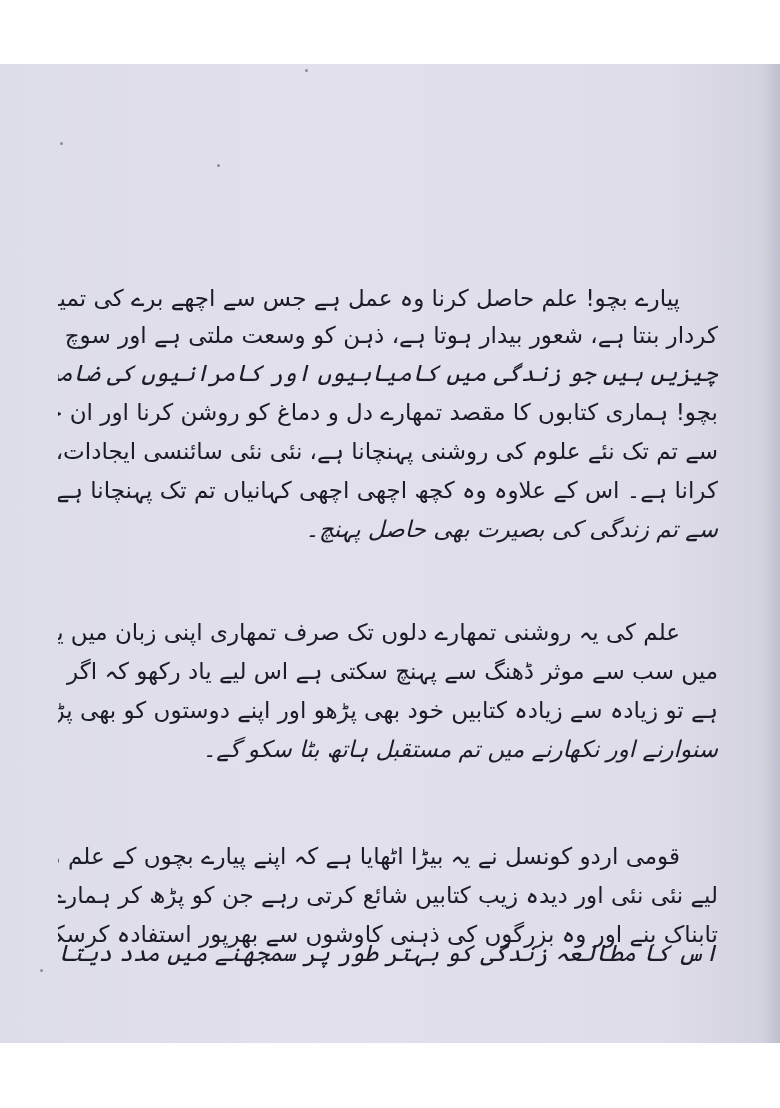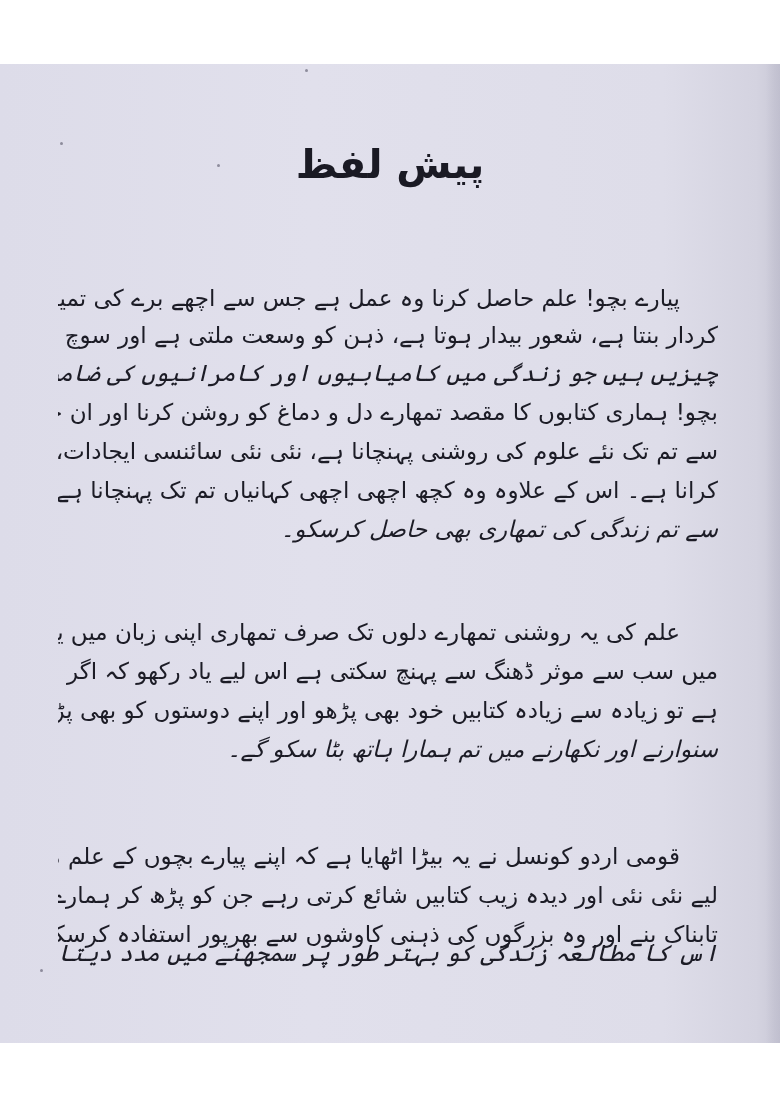--- a/index.html
+++ b/index.html
@@ -72,40 +72,39 @@
 </head>
 <body>
 
 <div class="page">
 
   <span class="speck" style="left:305px;top:5px;"></span>
   <span class="speck" style="left:60px;top:78px;"></span>
   <span class="speck" style="left:217px;top:100px;"></span>
   <span class="speck" style="left:40px;top:905px;"></span>
 
-  <h1 class="title" style="margin:0;">پیش لفظ</h1>
 
   <div>
     <div class="line indent" style="top:217px;">پیارے بچو! علم حاصل کرنا وہ عمل ہے جس سے اچھے برے کی تمیز آجاتی ہے۔ اس سے</div>
     <div class="line full" style="top:254px;">کردار بنتا ہے، شعور بیدار ہوتا ہے، ذہن کو وسعت ملتی ہے اور سوچ میں نکھار آجاتا ہے۔ یہ سب وہ</div>
     <div class="line full last" style="top:292px;">چیزیں ہیں جو زندگی میں کامیابیوں اور کامرانیوں کی ضامن ہیں۔</div>
   </div>
 
   <div>
     <div class="line full" style="top:331px;">بچو! ہماری کتابوں کا مقصد تمھارے دل و دماغ کو روشن کرنا اور ان چھوٹی چھوٹی کتابوں</div>
     <div class="line full" style="top:370px;">سے تم تک نئے علوم کی روشنی پہنچانا ہے، نئی نئی سائنسی ایجادات، دنیا کی بزرگ شخصیات کا تعارف</div>
     <div class="line full" style="top:409px;">کرانا ہے۔ اس کے علاوہ وہ کچھ اچھی اچھی کہانیاں تم تک پہنچانا ہے جو دلچسپ بھی ہوں اور جن</div>
-    <div class="line full last" style="top:448px;">سے تم زندگی کی تمھاری بھی حاصل کرسکو۔</div>
+    <div class="line full last" style="top:448px;">سے تم زندگی کی بصیرت بھی حاصل پہنچ۔</div>
   </div>
 
   <div>
     <div class="line indent" style="top:551px;">علم کی یہ روشنی تمھارے دلوں تک صرف تمھاری اپنی زبان میں یعنی تمھاری مادری زبان</div>
     <div class="line full" style="top:590px;">میں سب سے موثر ڈھنگ سے پہنچ سکتی ہے اس لیے یاد رکھو کہ اگر اپنی مادری زبان اردو کو زندہ رکھنا</div>
     <div class="line full" style="top:629px;">ہے تو زیادہ سے زیادہ کتابیں خود بھی پڑھو اور اپنے دوستوں کو بھی پڑھواؤ۔ اس طرح اردو زبان کو</div>
-    <div class="line full last" style="top:668px;">سنوارنے اور نکھارنے میں تم ہمارا ہاتھ بٹا سکو گے۔</div>
+    <div class="line full last" style="top:668px;">سنوارنے اور نکھارنے میں تم مستقبل ہاتھ بٹا سکو گے۔</div>
   </div>
 
   <div>
     <div class="line indent" style="top:775px;">قومی اردو کونسل نے یہ بیڑا اٹھایا ہے کہ اپنے پیارے بچوں کے علم میں اضافہ کرنے کے</div>
     <div class="line full" style="top:814px;">لیے نئی نئی اور دیدہ زیب کتابیں شائع کرتی رہے جن کو پڑھ کر ہمارے پیارے بچوں کا مستقبل</div>
     <div class="line full" style="top:853px;">تابناک بنے اور وہ بزرگوں کی ذہنی کاوشوں سے بھرپور استفادہ کرسکیں۔ ادب کسی بھی زبان کا ہو،</div>
     <div class="line full last" style="top:872px;">اس کا مطالعہ زندگی کو بہتر طور پر سمجھنے میں مدد دیتا ہے۔</div>
   </div>
 
 </div>

